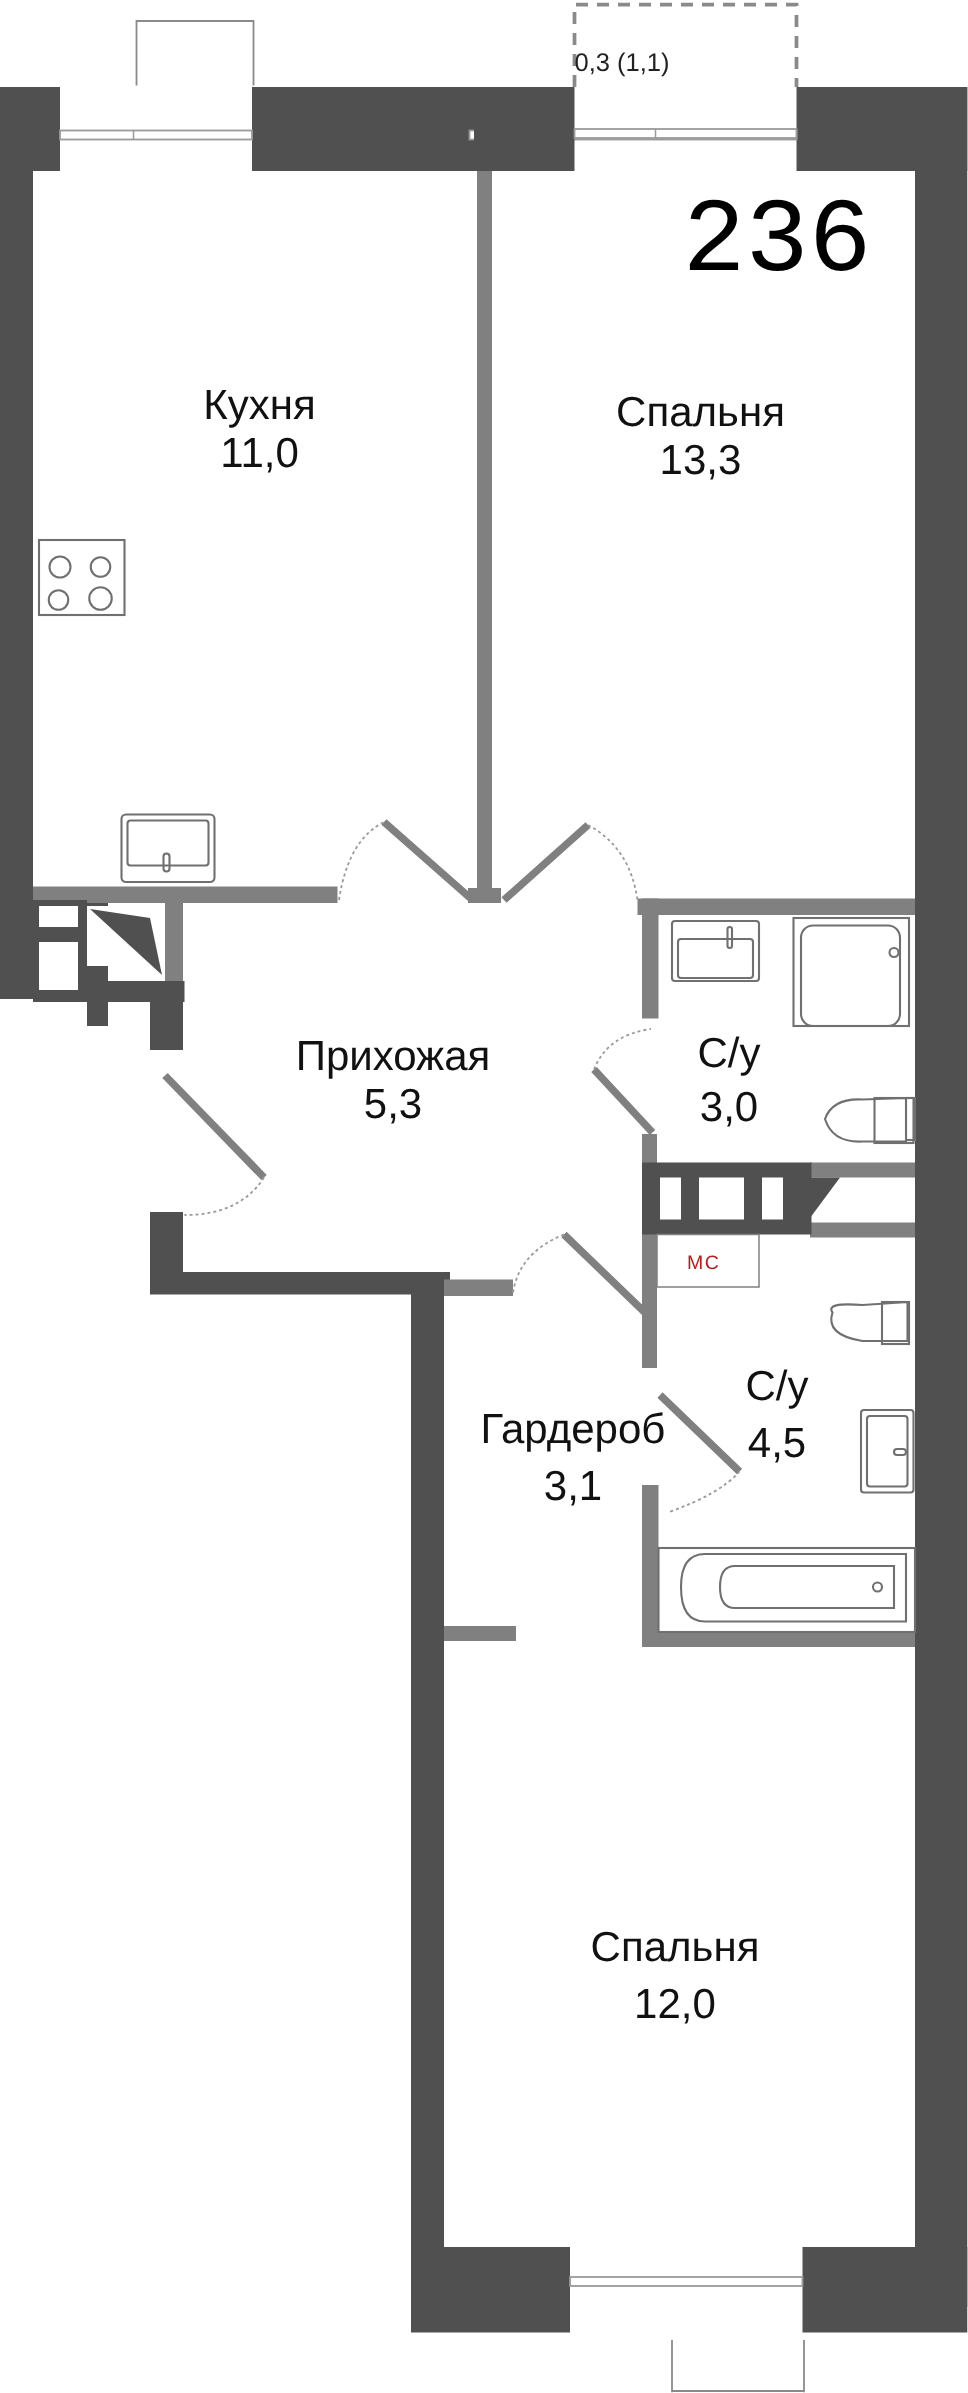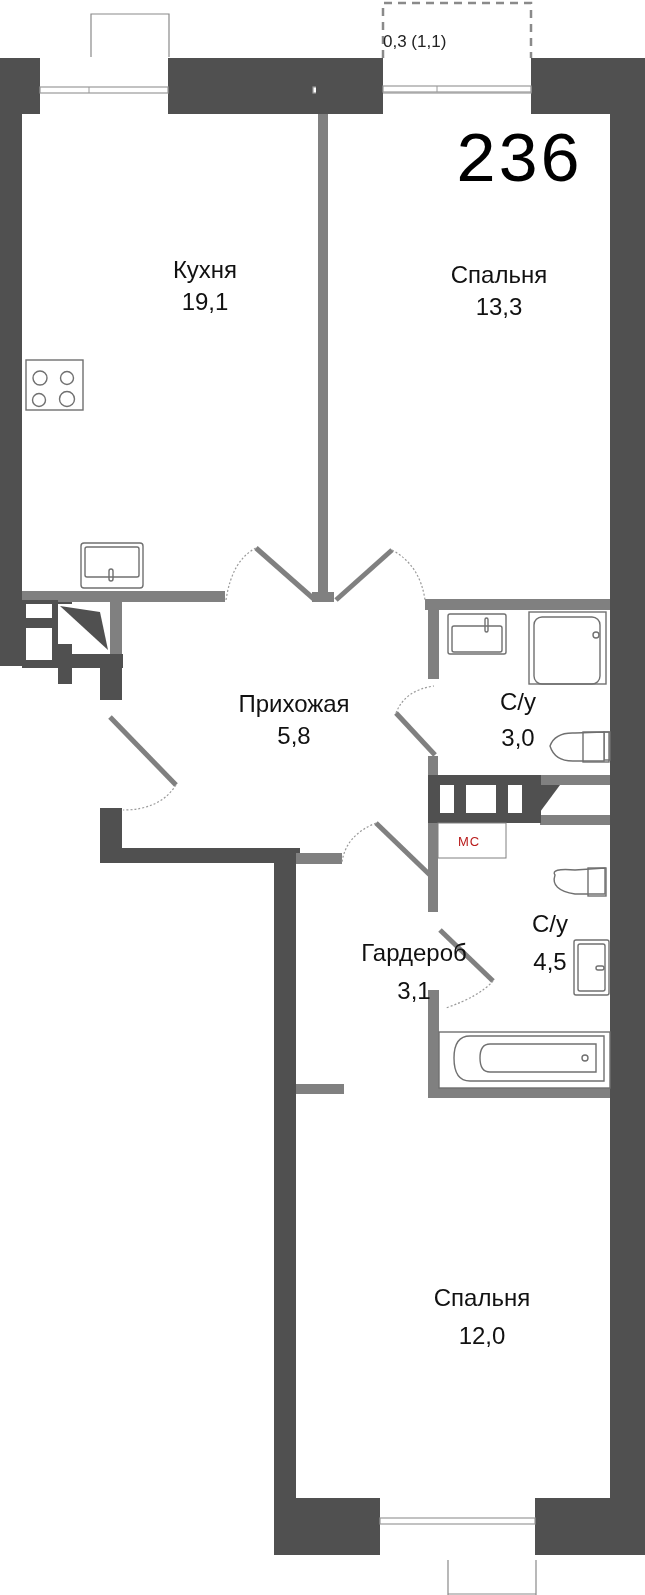--- a/index.html
+++ b/index.html
@@ -5,21 +5,21 @@
   html, body { margin: 0; padding: 0; background: #ffffff; }
   body { width: 645px; height: 1595px; position: relative; overflow: hidden; font-family: "Liberation Sans", sans-serif; }
   svg.plan { position: absolute; left: 0; top: 0; width: 645px; height: 1595px; }
   .wall { fill: #505050; }
   .pwall { fill: #808080; }
   .door { stroke: #808080; stroke-width: 5; stroke-linecap: butt; fill: none; }
   .arc { stroke: #9a9a9a; stroke-width: 1.2; stroke-dasharray: 2 2; fill: none; }
   .fix { stroke: #707070; stroke-width: 1.4; fill: #ffffff; }
   .fixn { stroke: #707070; stroke-width: 1.4; fill: none; }
   .win { fill: #ffffff; stroke: #9a9a9a; stroke-width: 1.2; }
-  .lbl { position: absolute; text-align: center; color: #111; font-size: 24px; line-height: 32px; transform: translateX(-50%); white-space: nowrap; margin-left: 32px; }
+  .lbl { position: absolute; text-align: center; color: #111; font-size: 28px; line-height: 32px; transform: translateX(-50%); white-space: nowrap; }
   .lbl span { display: block; }
   .apt { position: absolute; left: 455px; top: 123px; font-size: 70px; line-height: 80px; color: #000; font-family: Liberation Mono, monospace; }
   .balc { position: absolute; left: 383px; top: 32px; width: 148px; text-align: left; font-size: 17px; color: #222; }
   .mc { position: absolute; left: 458px; top: 834px; font-size: 13px; color: #b91c1c; letter-spacing: 1px; }
 </style>
 </head>
 <body>
 
 <svg class="plan" viewBox="0 0 645 1595" xmlns="http://www.w3.org/2000/svg">
 
@@ -169,29 +169,29 @@
     <rect x="438" y="823" width="68" height="35" fill="#fff" stroke="#808080" stroke-width="1"></rect>
   </g>
 </svg>
 
 <div class="apt">236</div>
 <div class="balc">0,3 (1,1)</div>
 <div class="mc">МС</div>
 
 <div class="lbl" style="left:173px; top:254px;">
   <span>Кухня</span>
-  <span>19,1</span>
+  <span>11,0</span>
 </div>
 <div class="lbl" style="left:467px; top:259px;">
   <span>Спальня</span>
   <span>13,3</span>
 </div>
 <div class="lbl" style="left:262px; top:688px;">
   <span>Прихожая</span>
-  <span>5,8</span>
+  <span>5,3</span>
 </div>
 <div class="lbl" style="left:486px; top:684px; line-height:36px;">
   <span>С/у</span>
   <span>3,0</span>
 </div>
 <div class="lbl" style="left:382px; top:934px; line-height:38px;">
   <span>Гардероб</span>
   <span>3,1</span>
 </div>
 <div class="lbl" style="left:518px; top:905px; line-height:38px;">

